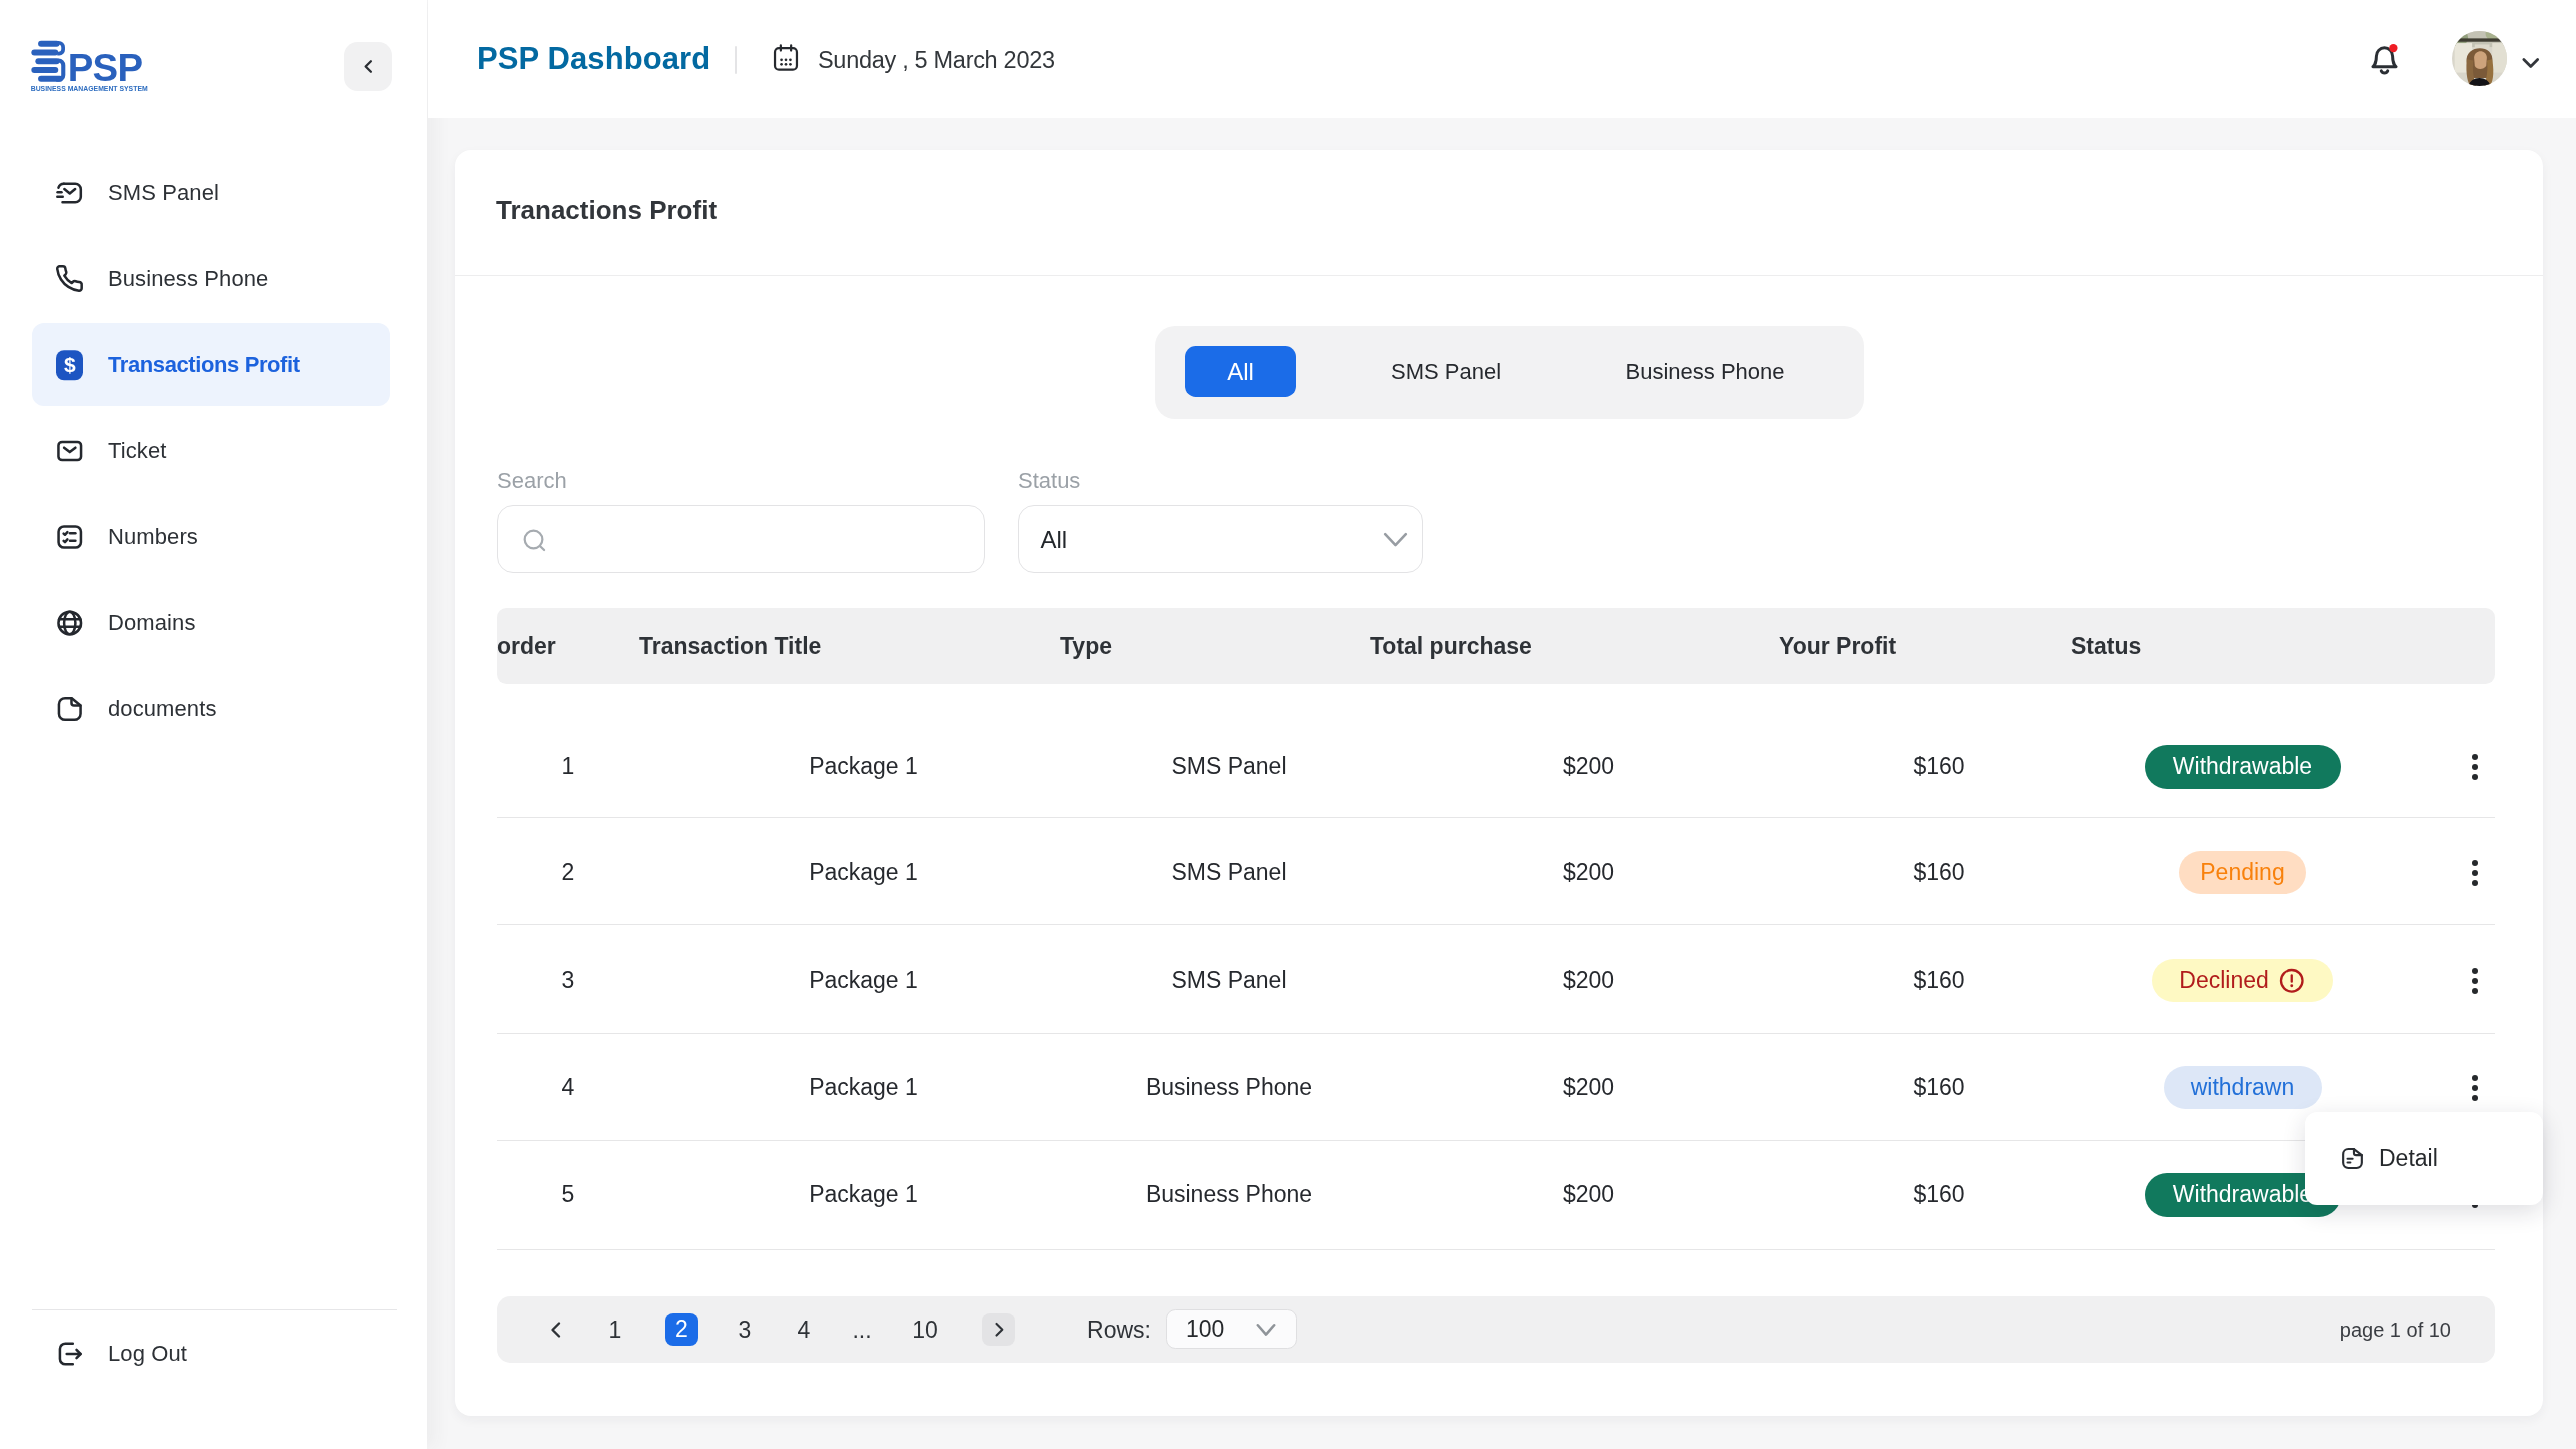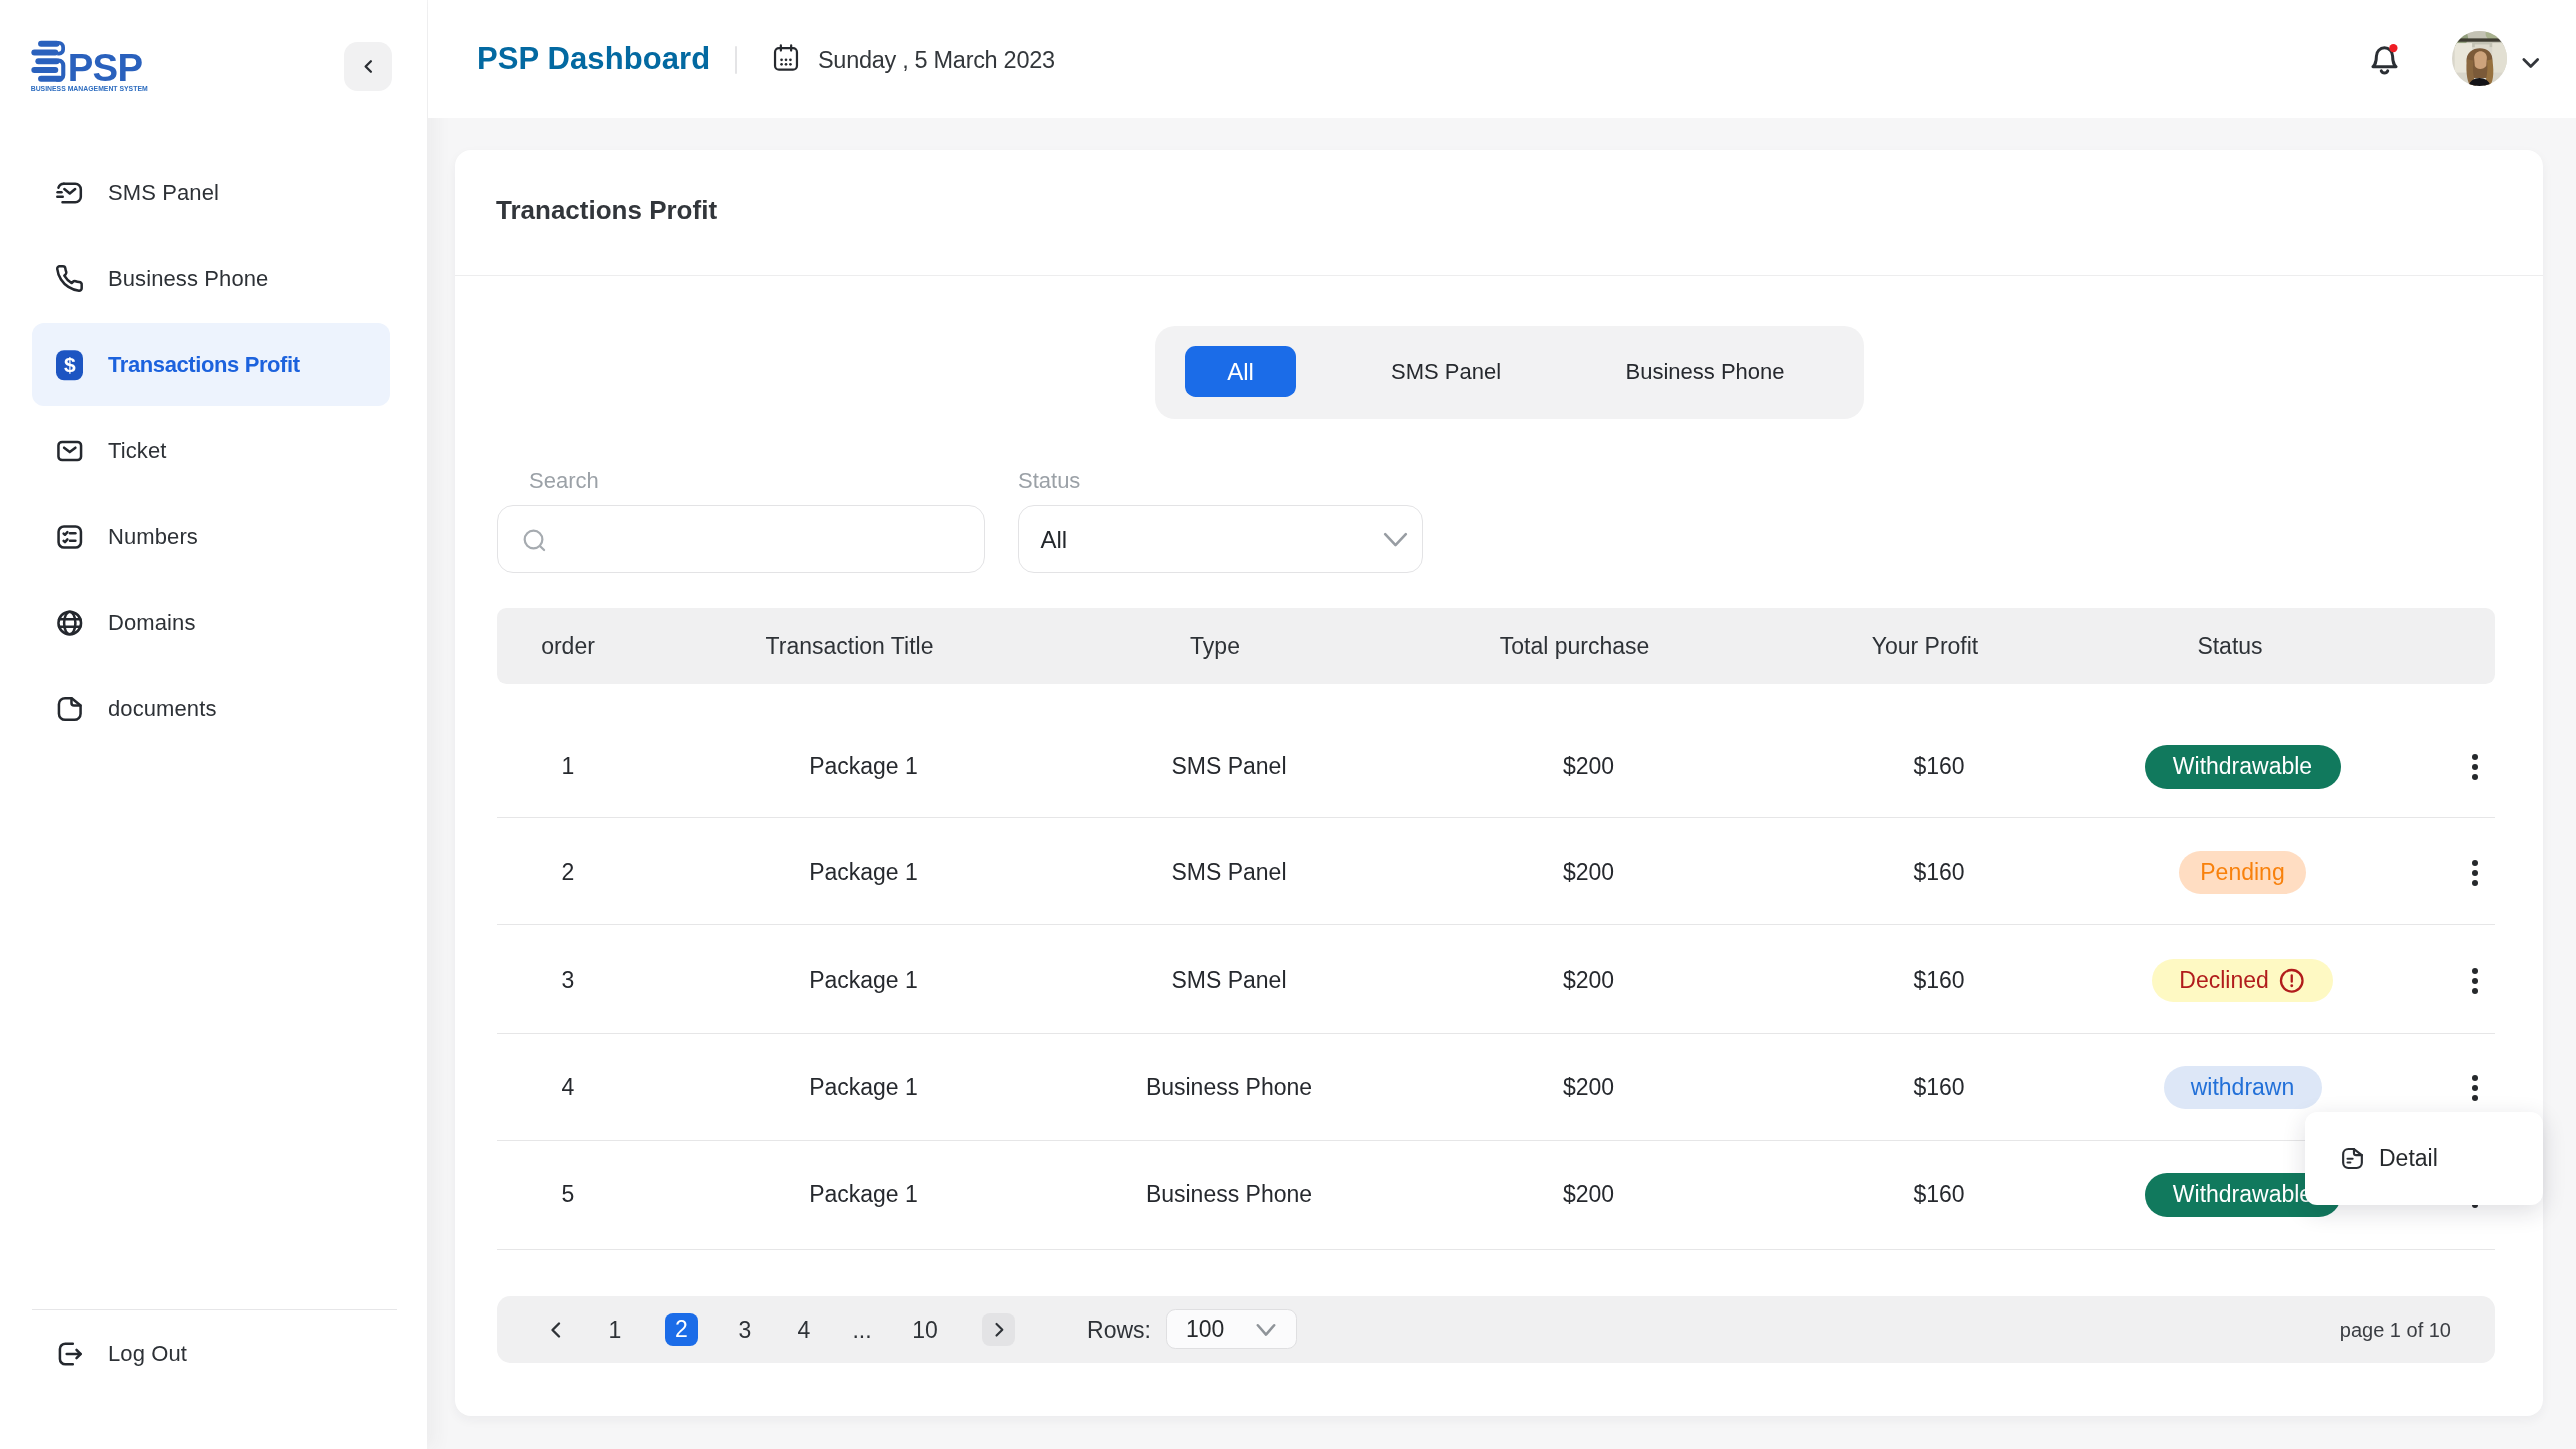--- a/index.html
+++ b/index.html
@@ -37,21 +37,21 @@
   .tabs { position:absolute; left:700px; top:176px; width:709px; height:93px; border-radius:20px; background:#f2f2f3; }
   .tab-all { position:absolute; left:30px; top:20px; width:111px; height:51px; border-radius:10.7px; background:#1b6ce8; color:#fff; font-size:24px; font-weight:500; display:flex; align-items:center; justify-content:center; }
   .tab-txt { position:absolute; top:46px; transform:translate(-50%,-50%); font-size:22px; font-weight:500; color:#26292e; white-space:nowrap; }
 
   .flabel { font-size:22px; color:#9ba1a7; }
   .search-box { position:absolute; left:42px; top:355px; width:488px; height:68px; border:1.3px solid #e3e3e5; border-radius:16px; }
   .status-box { position:absolute; left:563px; top:355px; width:405px; height:68px; border:1.3px solid #e3e3e5; border-radius:16px; }
 
   
   .thead { position:absolute; left:42px; top:458px; width:1998px; height:76px; background:#f0f0f1; border-radius:9.4px; display:grid; grid-template-columns:142px 421px 310px 409px 292px 318px 105px; align-items:center; }
-  .thead div { text-align:center; font-size:23px; font-weight:400; color:#2e3237; }
+  .thead div { font-size:23px; font-weight:700; color:#2e3237; }
   .trow { position:absolute; left:42px; width:1998px; height:107px; display:grid; grid-template-columns:142px 421px 310px 409px 292px 318px 105px; align-items:center; }
   .trow > div { text-align:center; font-size:23px; color:#26292e; }
   .trow > div:nth-child(2), .trow > div:nth-child(3), .trow > div:nth-child(4), .trow > div:nth-child(5) { position:relative; left:14px; }
   .rsep { position:absolute; left:42px; width:1998px; height:1.3px; background:#e6e6e7; }
   .pill { display:inline-flex; align-items:center; justify-content:center; height:44px; border-radius:23px; font-size:23px; margin-left:25px; }
   .pill.green { background:#11795d; color:#fff; width:196px; font-weight:400; }
   .pill.orange { background:#ffddc2; color:#f8810c; width:127px; height:43px; font-weight:500; }
   .pill.red { background:#fef9c3; color:#b11c1c; width:181px; height:43px; font-weight:500; gap:9.4px; }
   .pill.blue { background:#dde7f7; color:#2270d8; width:158px; height:43px; font-weight:500; }
   .dots { justify-self:end; padding-right:16px; display:flex; flex-direction:column; gap:4px; }
@@ -230,21 +230,21 @@
 <div class="card">
   <div class="card-title">Tranactions Profit</div>
   <div class="card-div"></div>
 
   <div class="tabs">
     <div class="tab-all">All</div>
     <div class="tab-txt" style="left:291px;">SMS Panel</div>
     <div class="tab-txt" style="left:550px;">Business Phone</div>
   </div>
 
-  <div class="abs flabel" style="left:42px; top:318px;margin-left:32px;">Search</div>
+  <div class="abs flabel" style="left:42px; top:318px;">Search</div>
   <div class="search-box">
     <svg class="abs" style="left:22px; top:19.5px;" width="29.5" height="29.5" viewBox="0 0 24 24" fill="none" stroke="#a6abb0" stroke-width="1.8" stroke-linecap="round">
         <circle cx="11" cy="11" r="7.2"></circle>
         <path d="M16.4 16.4l3.2 3.2"></path>
       </svg>
   </div>
   <div class="abs flabel" style="left:563px; top:318px;">Status</div>
   <div class="status-box">
     <div class="abs" style="left:21.5px; top:34px; transform:translateY(-50%); font-size:24px; font-weight:500; color:#23272c;">All</div>
     <svg class="abs" style="left:361px; top:22px;" width="31" height="24" viewBox="0 0 24 18" fill="none" stroke="#989da3" stroke-width="2" stroke-linecap="round" stroke-linejoin="round">

